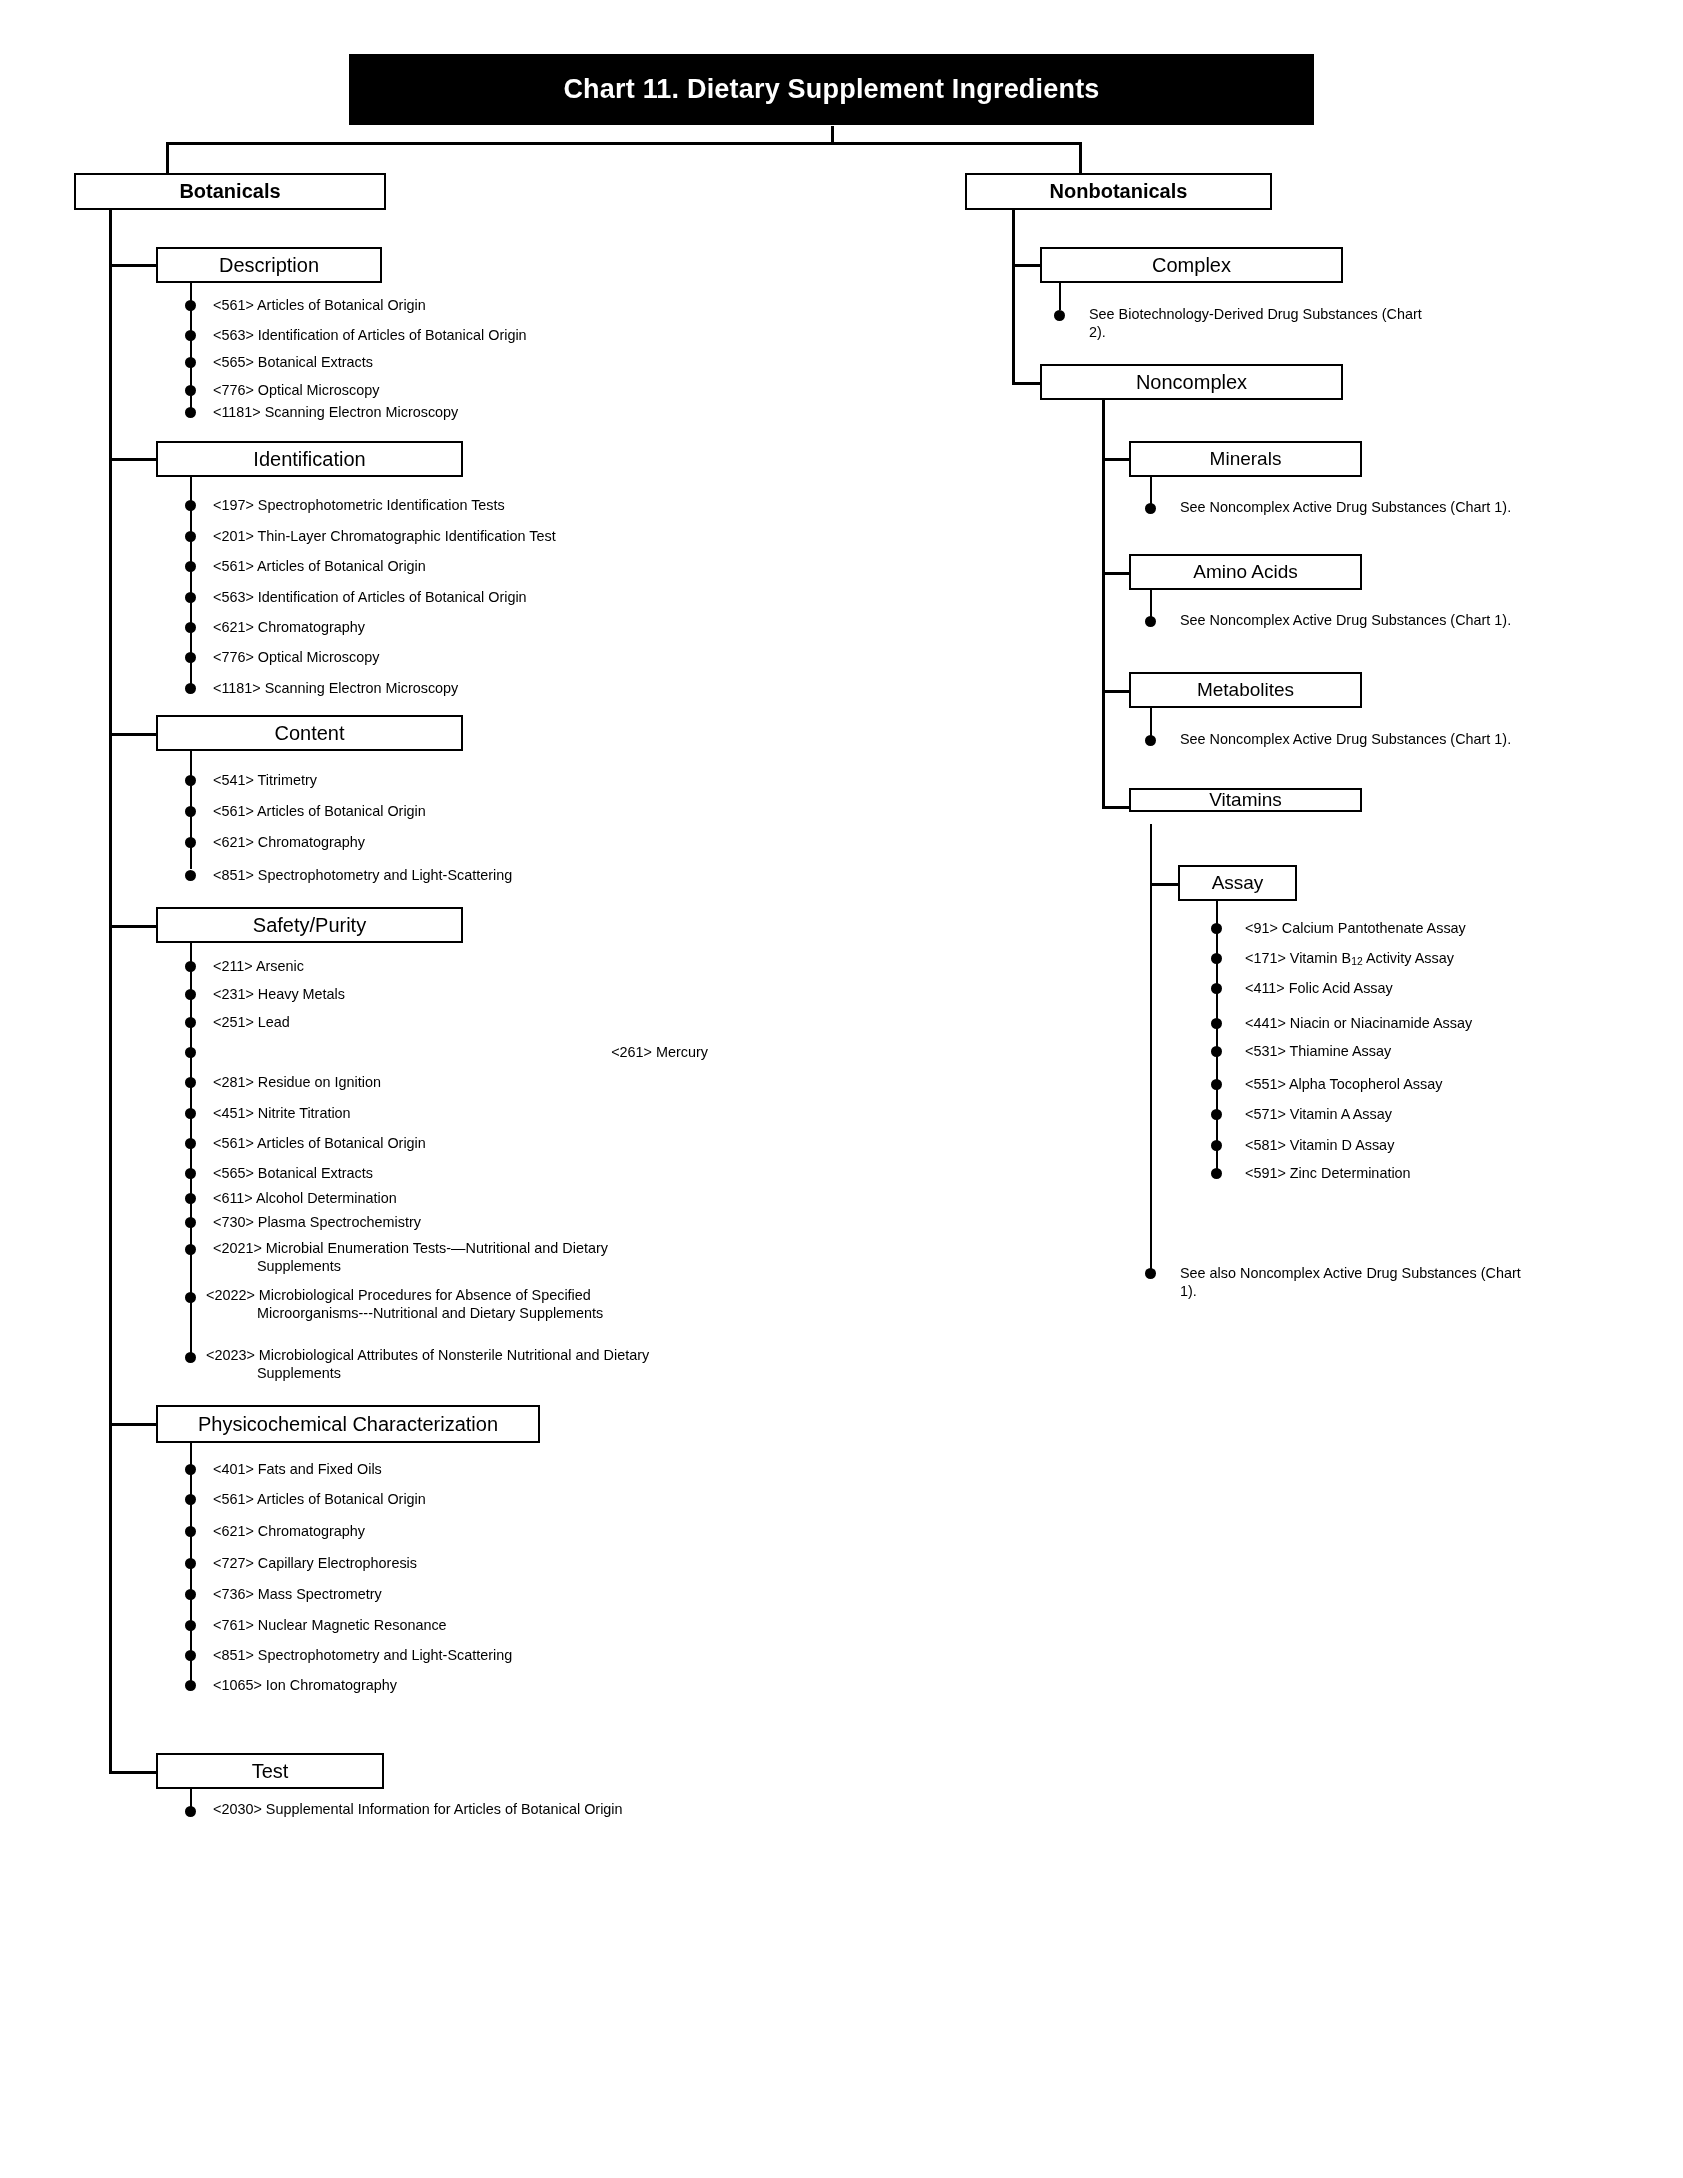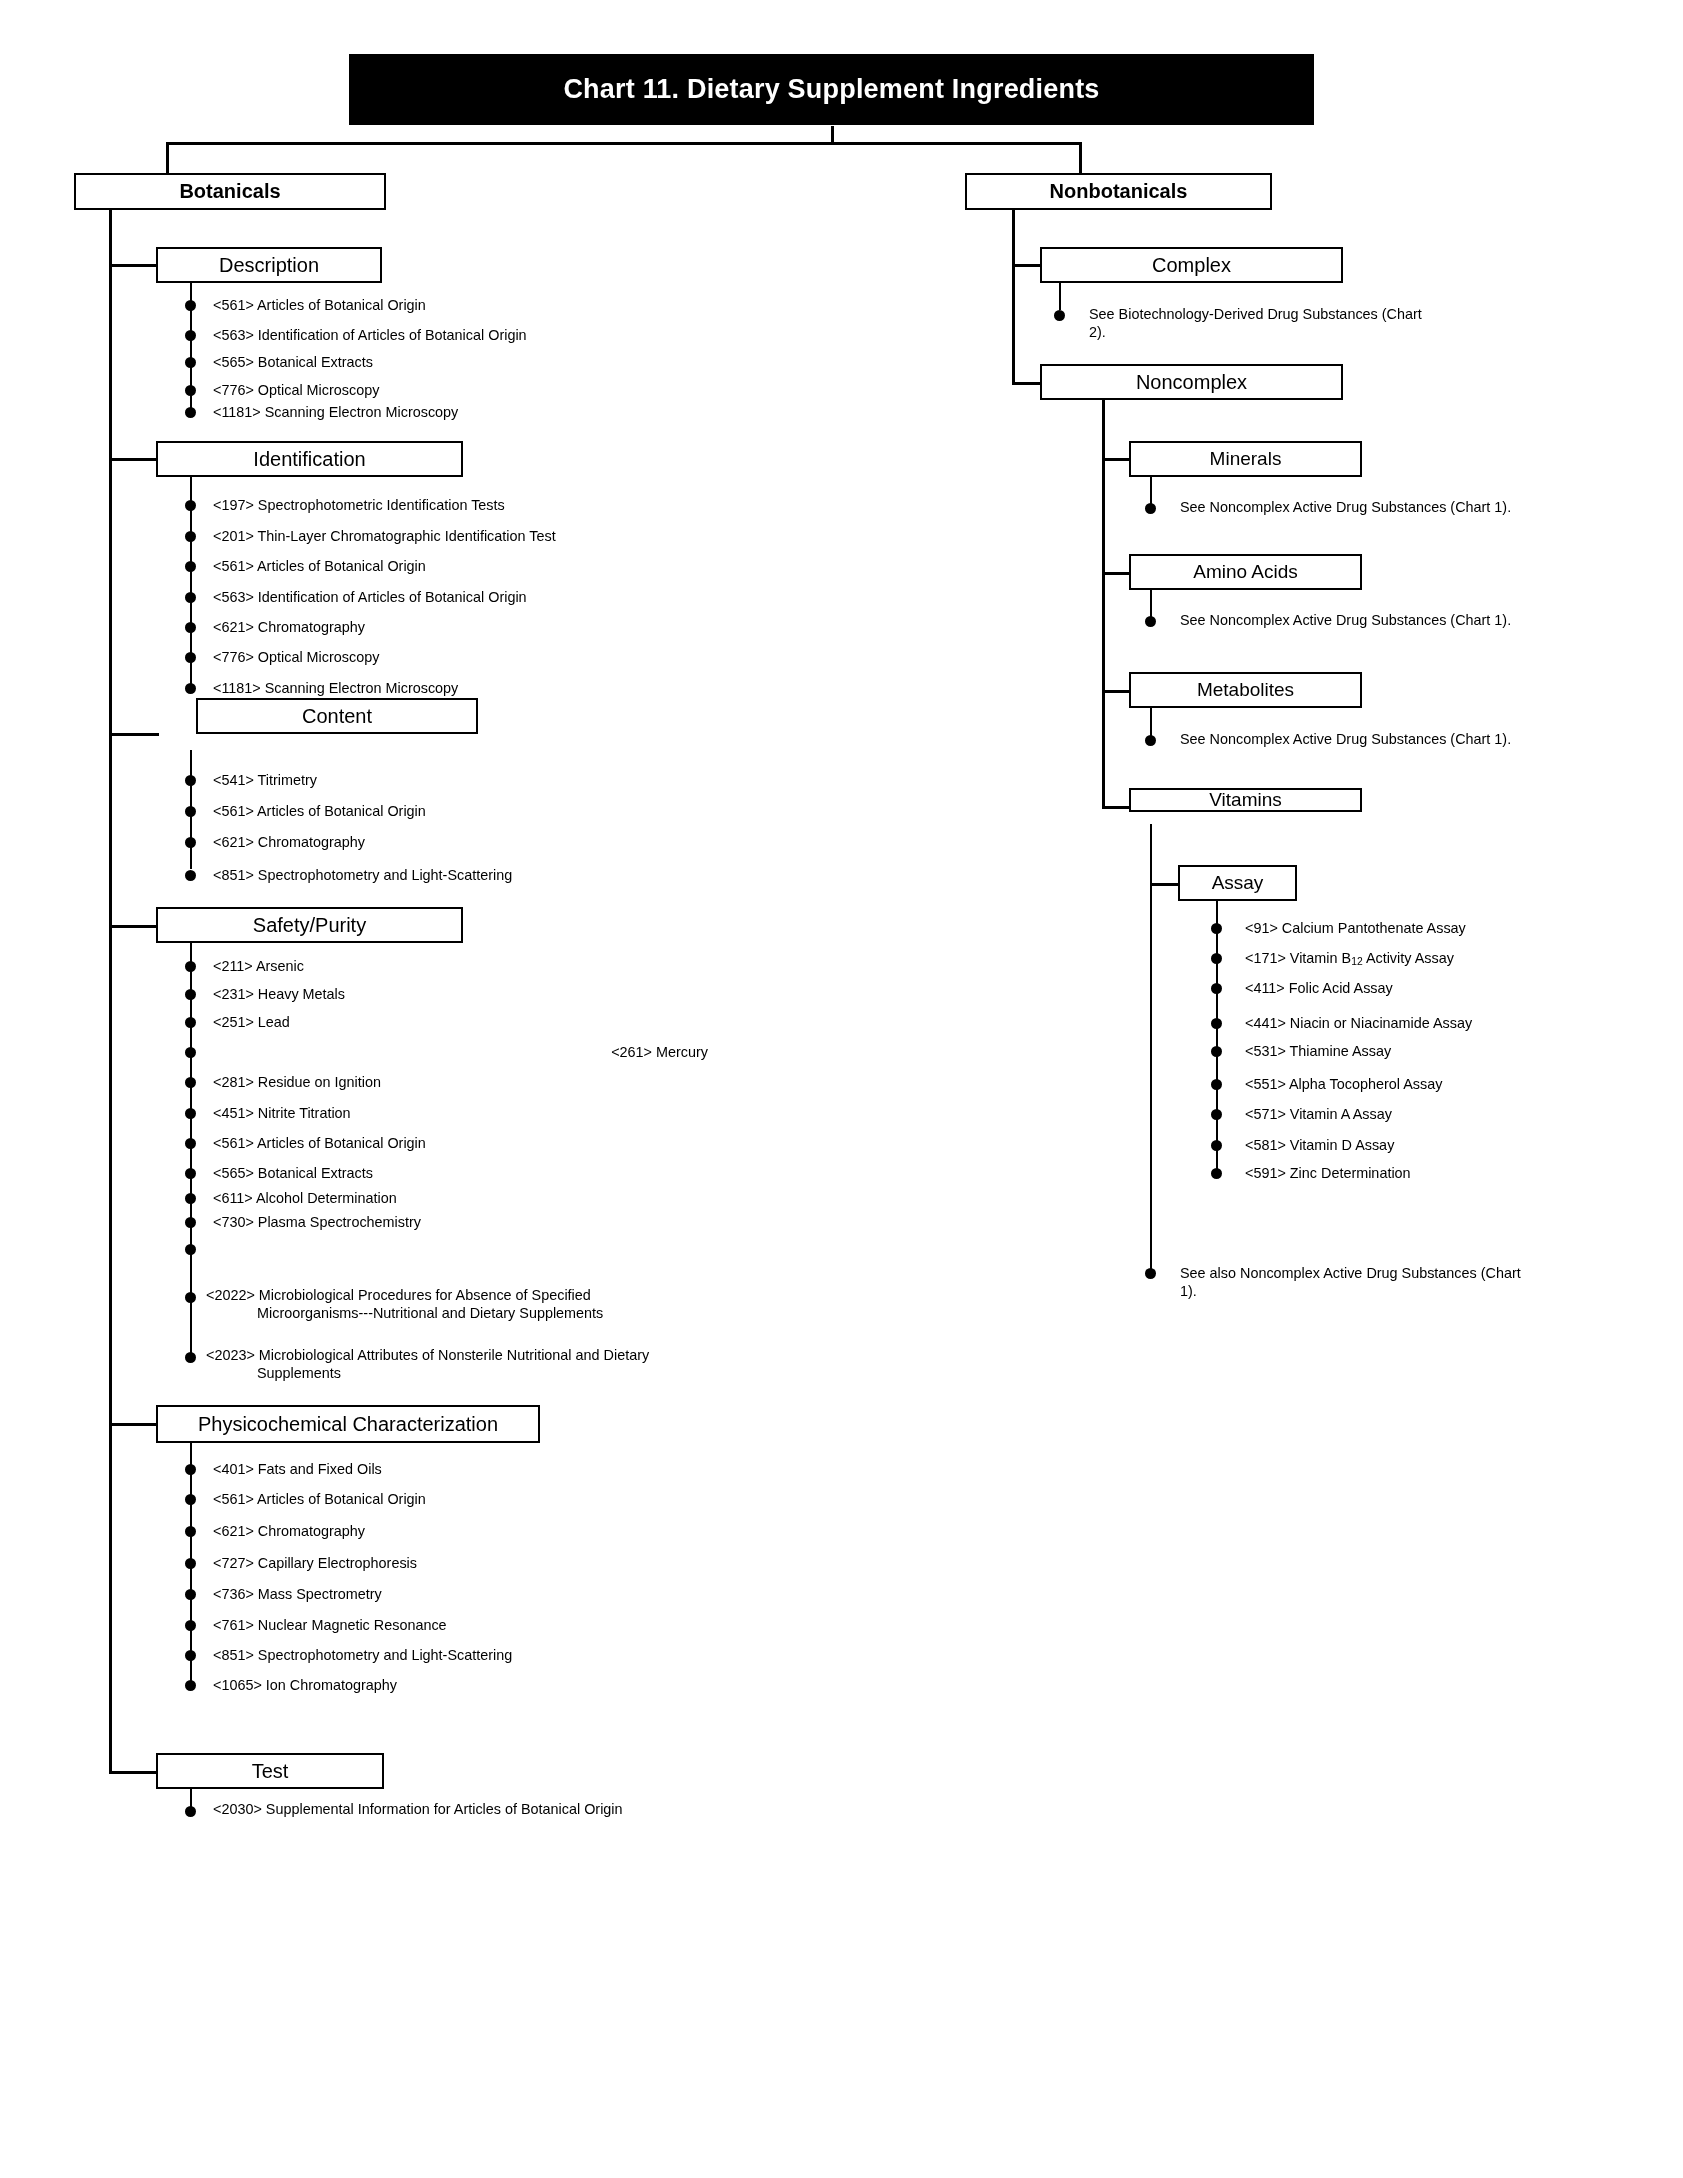--- a/index.html
+++ b/index.html
@@ -155,21 +155,21 @@
   <div class="bullet-dot" style="left:185px; top:622px;"></div>
   <div class="bullet-text" style="left:213px; top:618px; width:495px;">&lt;621&gt; Chromatography</div>
 
   <div class="bullet-dot" style="left:185px; top:652px;"></div>
   <div class="bullet-text" style="left:213px; top:648px; width:495px;">&lt;776&gt; Optical Microscopy</div>
 
   <div class="bullet-dot" style="left:185px; top:683px;"></div>
   <div class="bullet-text" style="left:213px; top:679px; width:495px;">&lt;1181&gt; Scanning Electron Microscopy</div>
 
   <div class="ln-h" style="left:109px; top:733px; width:50px;"></div>
-  <div class="node lvl2" style="left:156px; top:698px; width:282px; height:36px;margin-left:40px;">
+  <div class="node lvl2" style="left:156px; top:715px; width:307px; height:36px;">
     <span>Content</span>
   </div>
   <div class="spine" style="left:190px; top:750px; height:119px;"></div>
 
   <div class="bullet-dot" style="left:185px; top:775px;"></div>
   <div class="bullet-text" style="left:213px; top:771px; width:495px;">&lt;541&gt; Titrimetry</div>
 
   <div class="bullet-dot" style="left:185px; top:806px;"></div>
   <div class="bullet-text" style="left:213px; top:802px; width:495px;">&lt;561&gt; Articles of Botanical Origin</div>
 
@@ -209,20 +209,21 @@
   <div class="bullet-dot" style="left:185px; top:1168px;"></div>
   <div class="bullet-text" style="left:213px; top:1164px; width:495px;">&lt;565&gt; Botanical Extracts</div>
 
   <div class="bullet-dot" style="left:185px; top:1193px;"></div>
   <div class="bullet-text" style="left:213px; top:1189px; width:495px;">&lt;611&gt; Alcohol Determination</div>
 
   <div class="bullet-dot" style="left:185px; top:1217px;"></div>
   <div class="bullet-text" style="left:213px; top:1213px; width:495px;">&lt;730&gt; Plasma Spectrochemistry</div>
 
   <div class="bullet-dot" style="left:185px; top:1244px;"></div>
+  <div class="bullet-text hang" style="left:213px; top:1239px; width:396px;">&lt;2021&gt; Microbial Enumeration Tests-—Nutritional and Dietary Supplements</div>
 
   <div class="bullet-dot" style="left:185px; top:1292px;"></div>
   <div class="bullet-text hang2" style="left:206px; top:1286px; width:416px;">&lt;2022&gt; Microbiological Procedures for Absence of Specified Microorganisms---Nutritional and Dietary Supplements</div>
 
   <div class="bullet-dot" style="left:185px; top:1352px;"></div>
   <div class="bullet-text hang2" style="left:206px; top:1346px; width:475px;">&lt;2023&gt; Microbiological Attributes of Nonsterile Nutritional and Dietary Supplements</div>
 
   <div class="ln-h" style="left:109px; top:1423px; width:50px;"></div>
   <div class="node lvl2" style="left:156px; top:1405px; width:384px; height:38px;">
     <span>Physicochemical Characterization</span>

